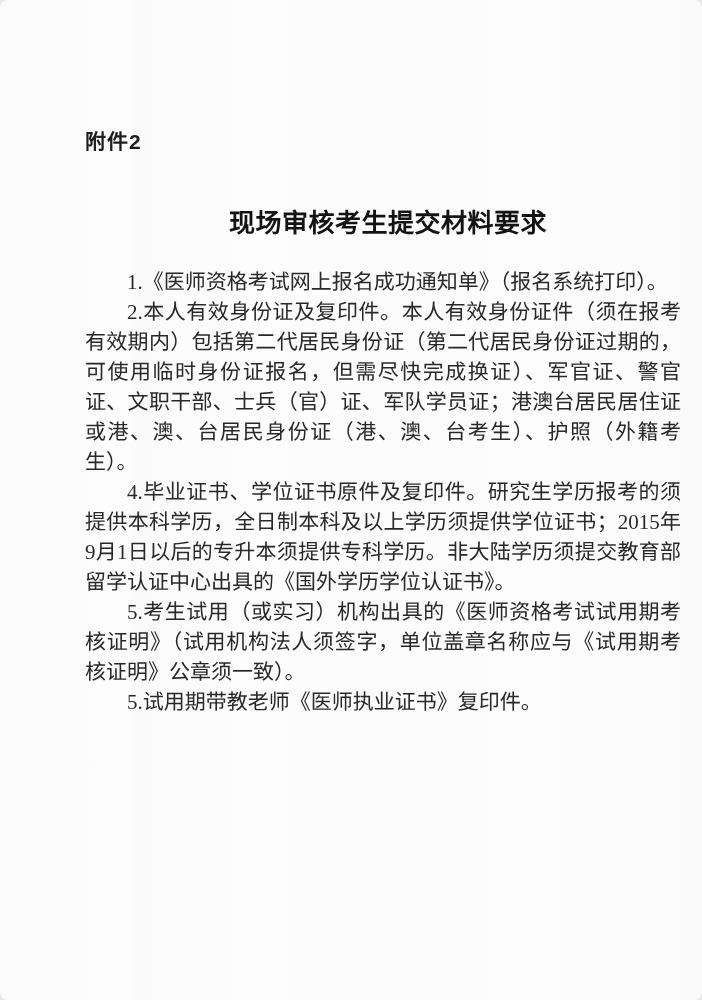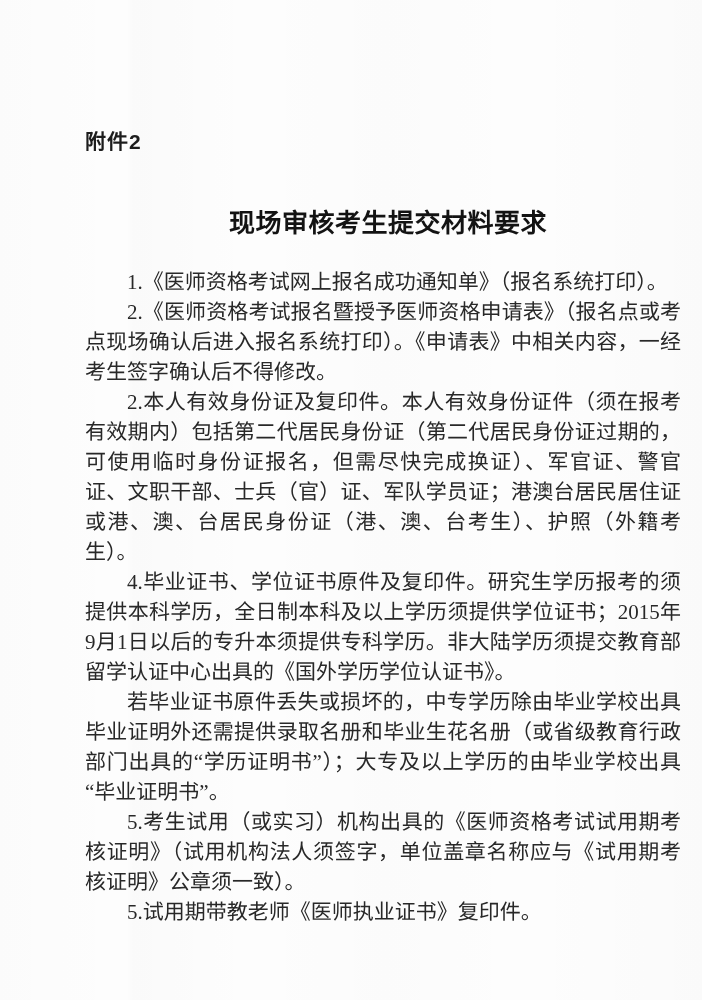--- a/index.html
+++ b/index.html
@@ -14,20 +14,21 @@
     height: 1000px;
     margin: 0 auto;
     background: #fdfdfd;
     overflow: hidden;
     
     background-image: linear-gradient(90deg,
       rgba(0,0,0,0.008) 0%, rgba(0,0,0,0) 18%,
       rgba(0,0,0,0.010) 19%, rgba(0,0,0,0) 36%,
       rgba(0,0,0,0.008) 55%, rgba(0,0,0,0) 75%,
       rgba(0,0,0,0.010) 100%);
+    border-radius: 8px;
   }
   .attachment-label {
     position: absolute;
     left: 85px;
     top: 129px;
     font-family: "Liberation Sans", "DejaVu Sans", sans-serif;
     font-weight: 600;
     font-size: 21px;
     line-height: 26px;
     color: #1d1d1d;
@@ -70,21 +71,19 @@
 <body>
 
 <div class="page">
 
   <div class="attachment-label">附件2</div>
 
   <h1 class="doc-title">现场审核考生提交材料要求</h1>
 
   <div class="doc-body">
     <p>1.《医师资格考试网上报名成功通知单》（报名系统打印）。</p>
-    <p>2.《医师资格考试报名暨授予医师资格申请表》（报名点或考点现场确认后进入报名系统打印）。《申请表》中相关内容，一经考生签字确认后不得修改。</p>
     <p>2.本人有效身份证及复印件。本人有效身份证件（须在报考有效期内）包括第二代居民身份证（第二代居民身份证过期的，可使用临时身份证报名，但需尽快完成换证）、军官证、警官证、文职干部、士兵（官）证、军队学员证；港澳台居民居住证或港、澳、台居民身份证（港、澳、台考生）、护照（外籍考生）。</p>
     <p>4.毕业证书、学位证书原件及复印件。研究生学历报考的须提供本科学历，全日制本科及以上学历须提供学位证书；2015年9月1日以后的专升本须提供专科学历。非大陆学历须提交教育部留学认证中心出具的《国外学历学位认证书》。</p>
-    <p>若毕业证书原件丢失或损坏的，中专学历除由毕业学校出具毕业证明外还需提供录取名册和毕业生花名册（或省级教育行政部门出具的“学历证明书”）；大专及以上学历的由毕业学校出具“毕业证明书”。</p>
     <p>5.考生试用（或实习）机构出具的《医师资格考试试用期考核证明》（试用机构法人须签字，单位盖章名称应与《试用期考核证明》公章须一致）。</p>
     <p>5.试用期带教老师《医师执业证书》复印件。</p>
   </div>
 
 </div>
 
 </body></html>

